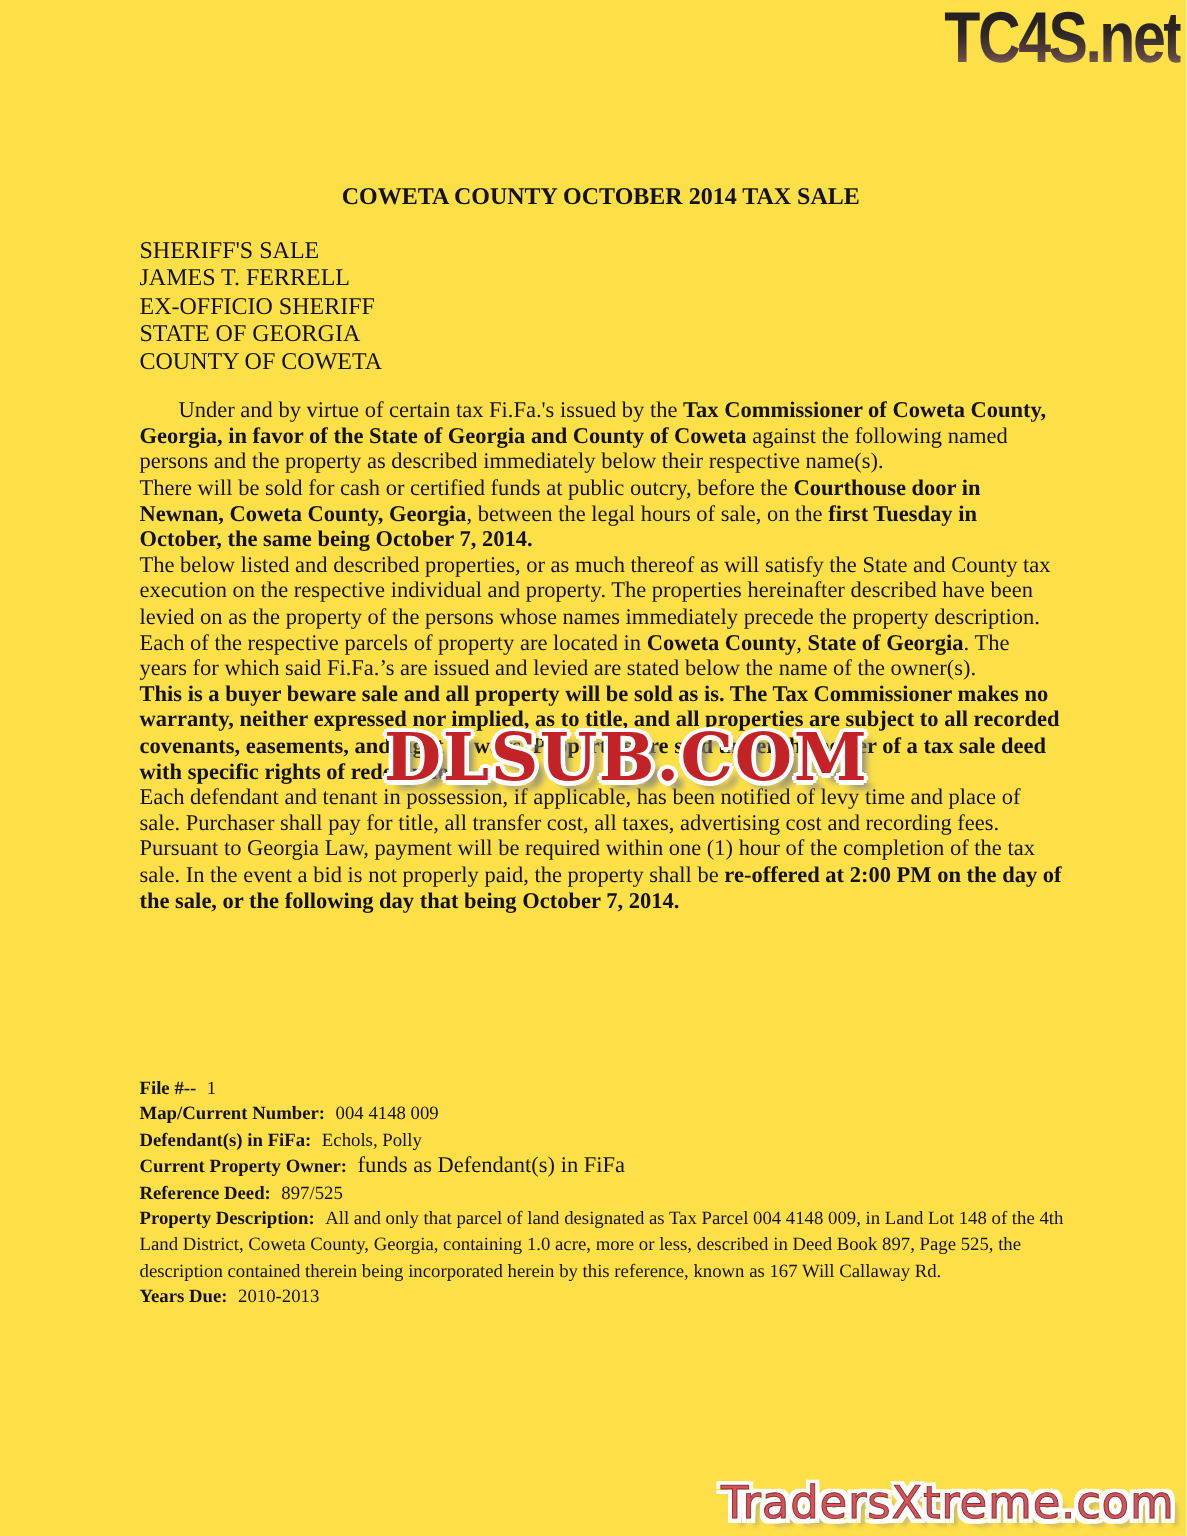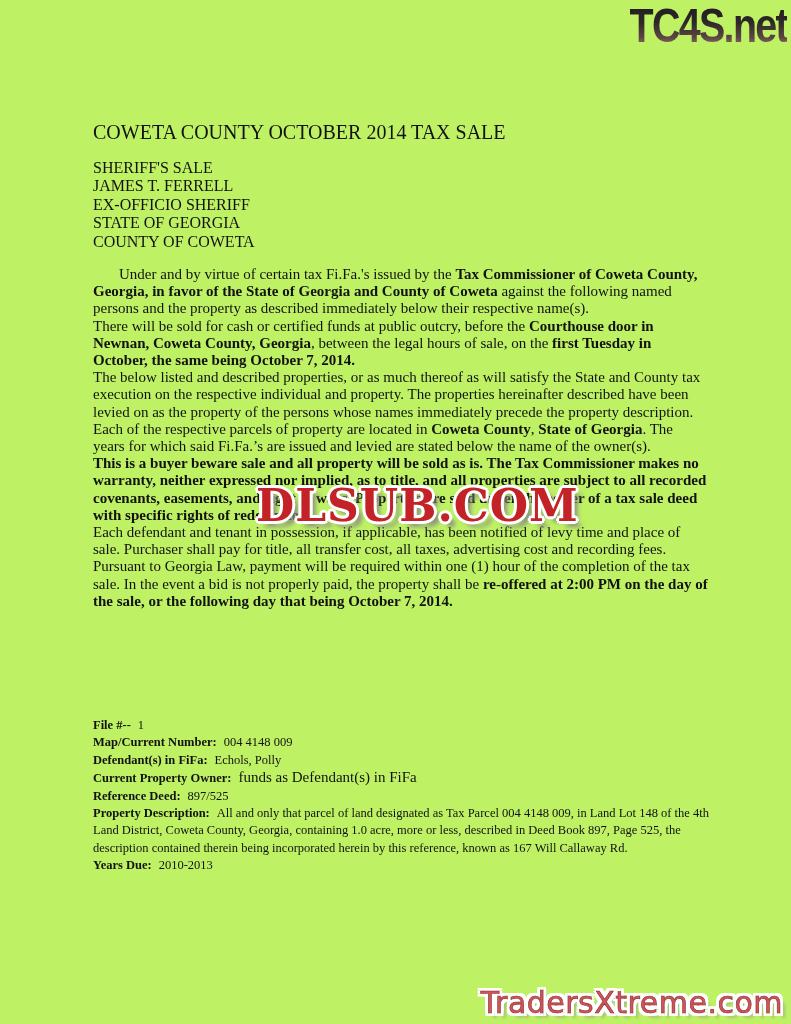--- a/index.html
+++ b/index.html
@@ -1,37 +1,37 @@
 <!DOCTYPE html>
 <html><head>
 <meta charset="utf-8">
 <style>
   html,body { margin:0; padding:0; background:#ffffff; }
   .page {
-    position:relative; width:791px; height:1024px; background:#bef264;
+    position:relative; width:791px; height:1024px; background:#fde047;
     font-family:"Liberation Serif", serif; color:#121212; overflow:hidden;
   }
 
   
   .wm-top {
     position:absolute; top:2px; right:4px;
     font-family:"Liberation Sans", sans-serif; font-weight:bold;
     font-size:48px; letter-spacing:-2px; line-height:1;
     transform:scaleX(0.82); transform-origin:top right;
     background:linear-gradient(180deg,#211d1e 6%, #2e2728 42%, #5d4543 74%, #a8837e 100%);
     -webkit-background-clip:text; background-clip:text;
     color:transparent;
   }
 
   
   .doc {
     position:absolute; left:93px; top:123px; width:615px;
     font-size:15px; line-height:17.2px;
   }
-  .doc-title { font-weight:normal; font-size:20px; line-height:18px; margin:0 0 18px 0; }
+  .doc-title { font-weight:bold; font-size:16px; line-height:18px; margin:0 0 18px 0;text-align:center; }
   .hdr { font-weight:normal; font-size:16px; line-height:18.4px; }
   .hdr-block { margin:0 0 15px 0; }
   .para { margin:0; }
   .para.indent { text-indent:26px; }
 
   
   .record {
     position:absolute; left:93px; top:717px; width:622px;
     font-size:12.5px; line-height:17.4px;
   }

